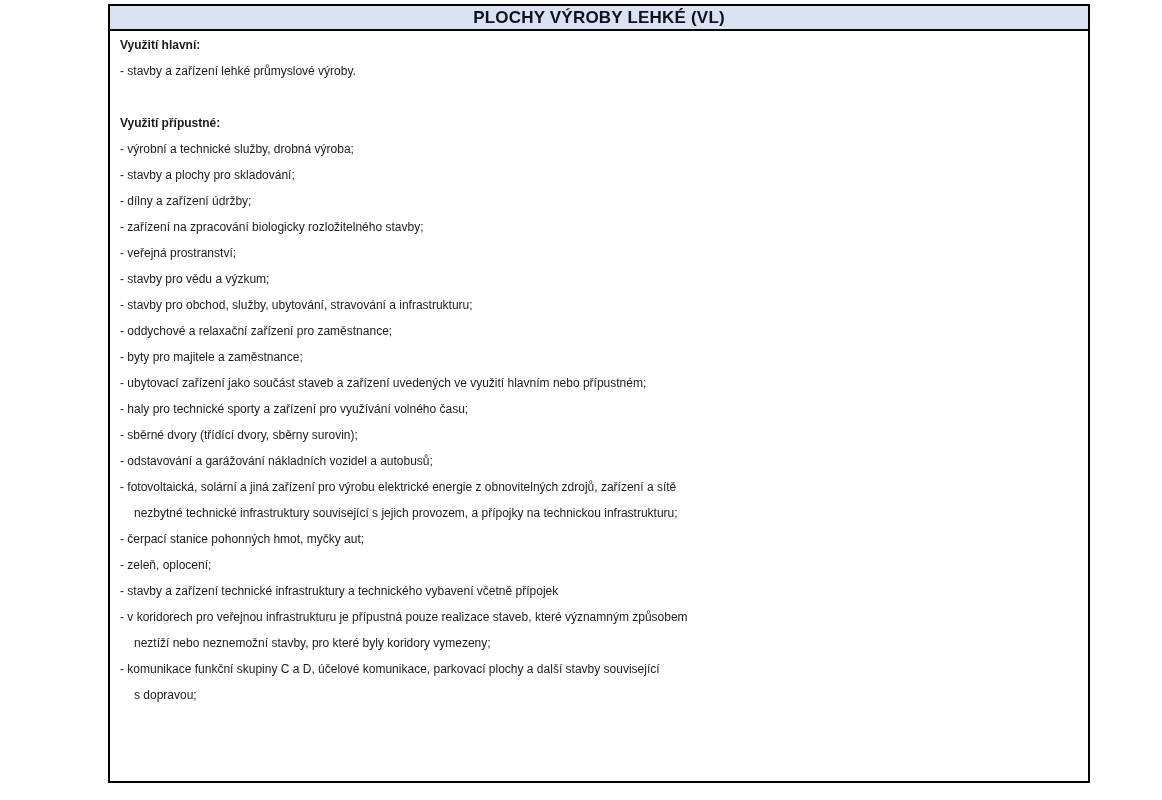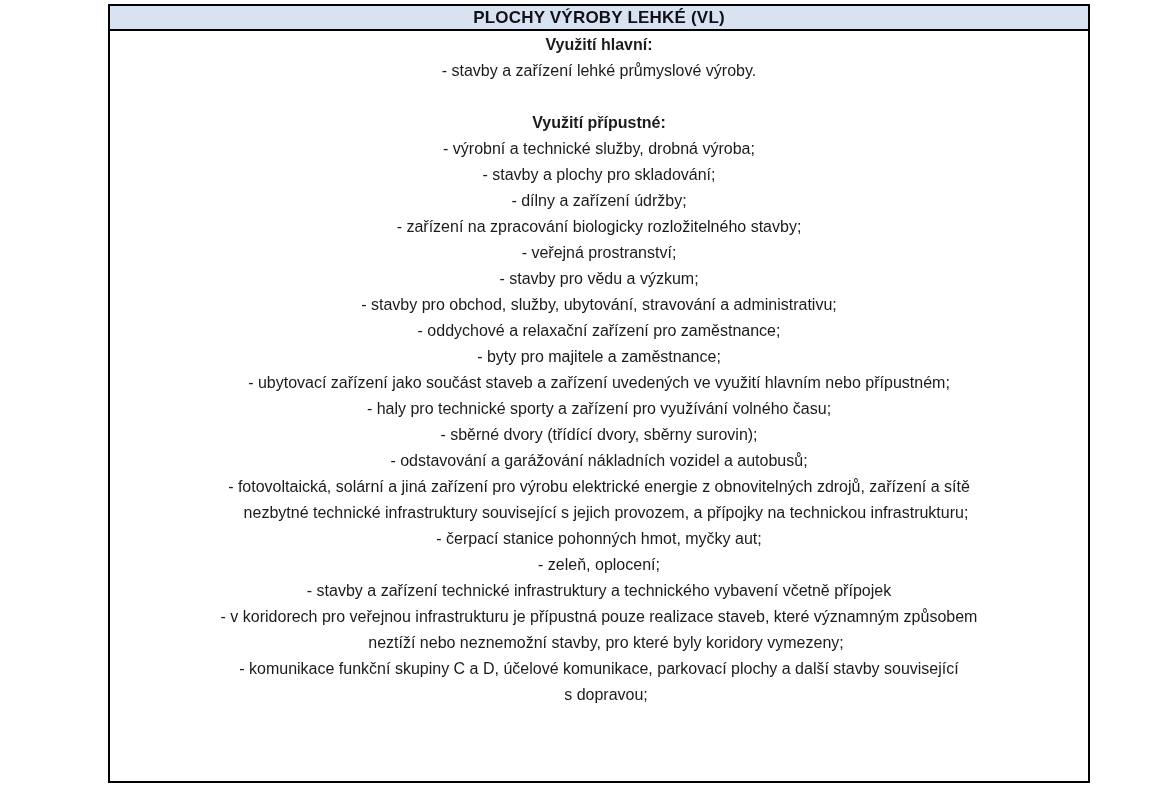--- a/index.html
+++ b/index.html
@@ -34,24 +34,23 @@
     display: flex;
     align-items: center;
     justify-content: center;
     font-weight: bold;
     font-size: 17px;
     color: #10101a;
     letter-spacing: 0.2px;
   }
   .table-body {
     padding: 1px 10px 0 10px;
-    font-size: 16px;
+    font-size: 12px;
     line-height: 26px;
     color: #1b1b1b;
-    text-align: center;
   }
   .section { margin: 0 0 26px 0; }
   .section:last-child { margin-bottom: 4px; }
   .section-heading { font-weight: bold; }
   .list-item {
     padding-left: 14px;
     text-indent: -14px;
     white-space: pre-wrap;
   }
 </style>
@@ -70,21 +69,21 @@
           <div class="list-item">- stavby a zařízení lehké průmyslové výroby.</div>
         </div>
         <div class="section">
           <div class="section-heading">Využití přípustné:</div>
           <div class="list-item">- výrobní a technické služby, drobná výroba;</div>
           <div class="list-item">- stavby a plochy pro skladování;</div>
           <div class="list-item">- dílny a zařízení údržby;</div>
           <div class="list-item">- zařízení na zpracování biologicky rozložitelného stavby;</div>
           <div class="list-item">- veřejná prostranství;</div>
           <div class="list-item">- stavby pro vědu a výzkum;</div>
-          <div class="list-item">- stavby pro obchod, služby, ubytování, stravování a administrativu;</div>
+          <div class="list-item">- stavby pro obchod, služby, ubytování, stravování a infrastrukturu;</div>
           <div class="list-item">- oddychové a relaxační zařízení pro zaměstnance;</div>
           <div class="list-item">- byty pro majitele a zaměstnance;</div>
           <div class="list-item">- ubytovací zařízení jako součást staveb a zařízení uvedených ve využití hlavním nebo přípustném;</div>
           <div class="list-item">- haly pro technické sporty a zařízení pro využívání volného času;</div>
           <div class="list-item">- sběrné dvory (třídící dvory, sběrny surovin);</div>
           <div class="list-item">- odstavování a garážování nákladních vozidel a autobusů;</div>
           <div class="list-item">- fotovoltaická, solární a jiná zařízení pro výrobu elektrické energie z obnovitelných zdrojů, zařízení a sítě
 nezbytné technické infrastruktury související s jejich provozem, a přípojky na technickou infrastrukturu;</div>
           <div class="list-item">- čerpací stanice pohonných hmot, myčky aut;</div>
           <div class="list-item">- zeleň, oplocení;</div>

